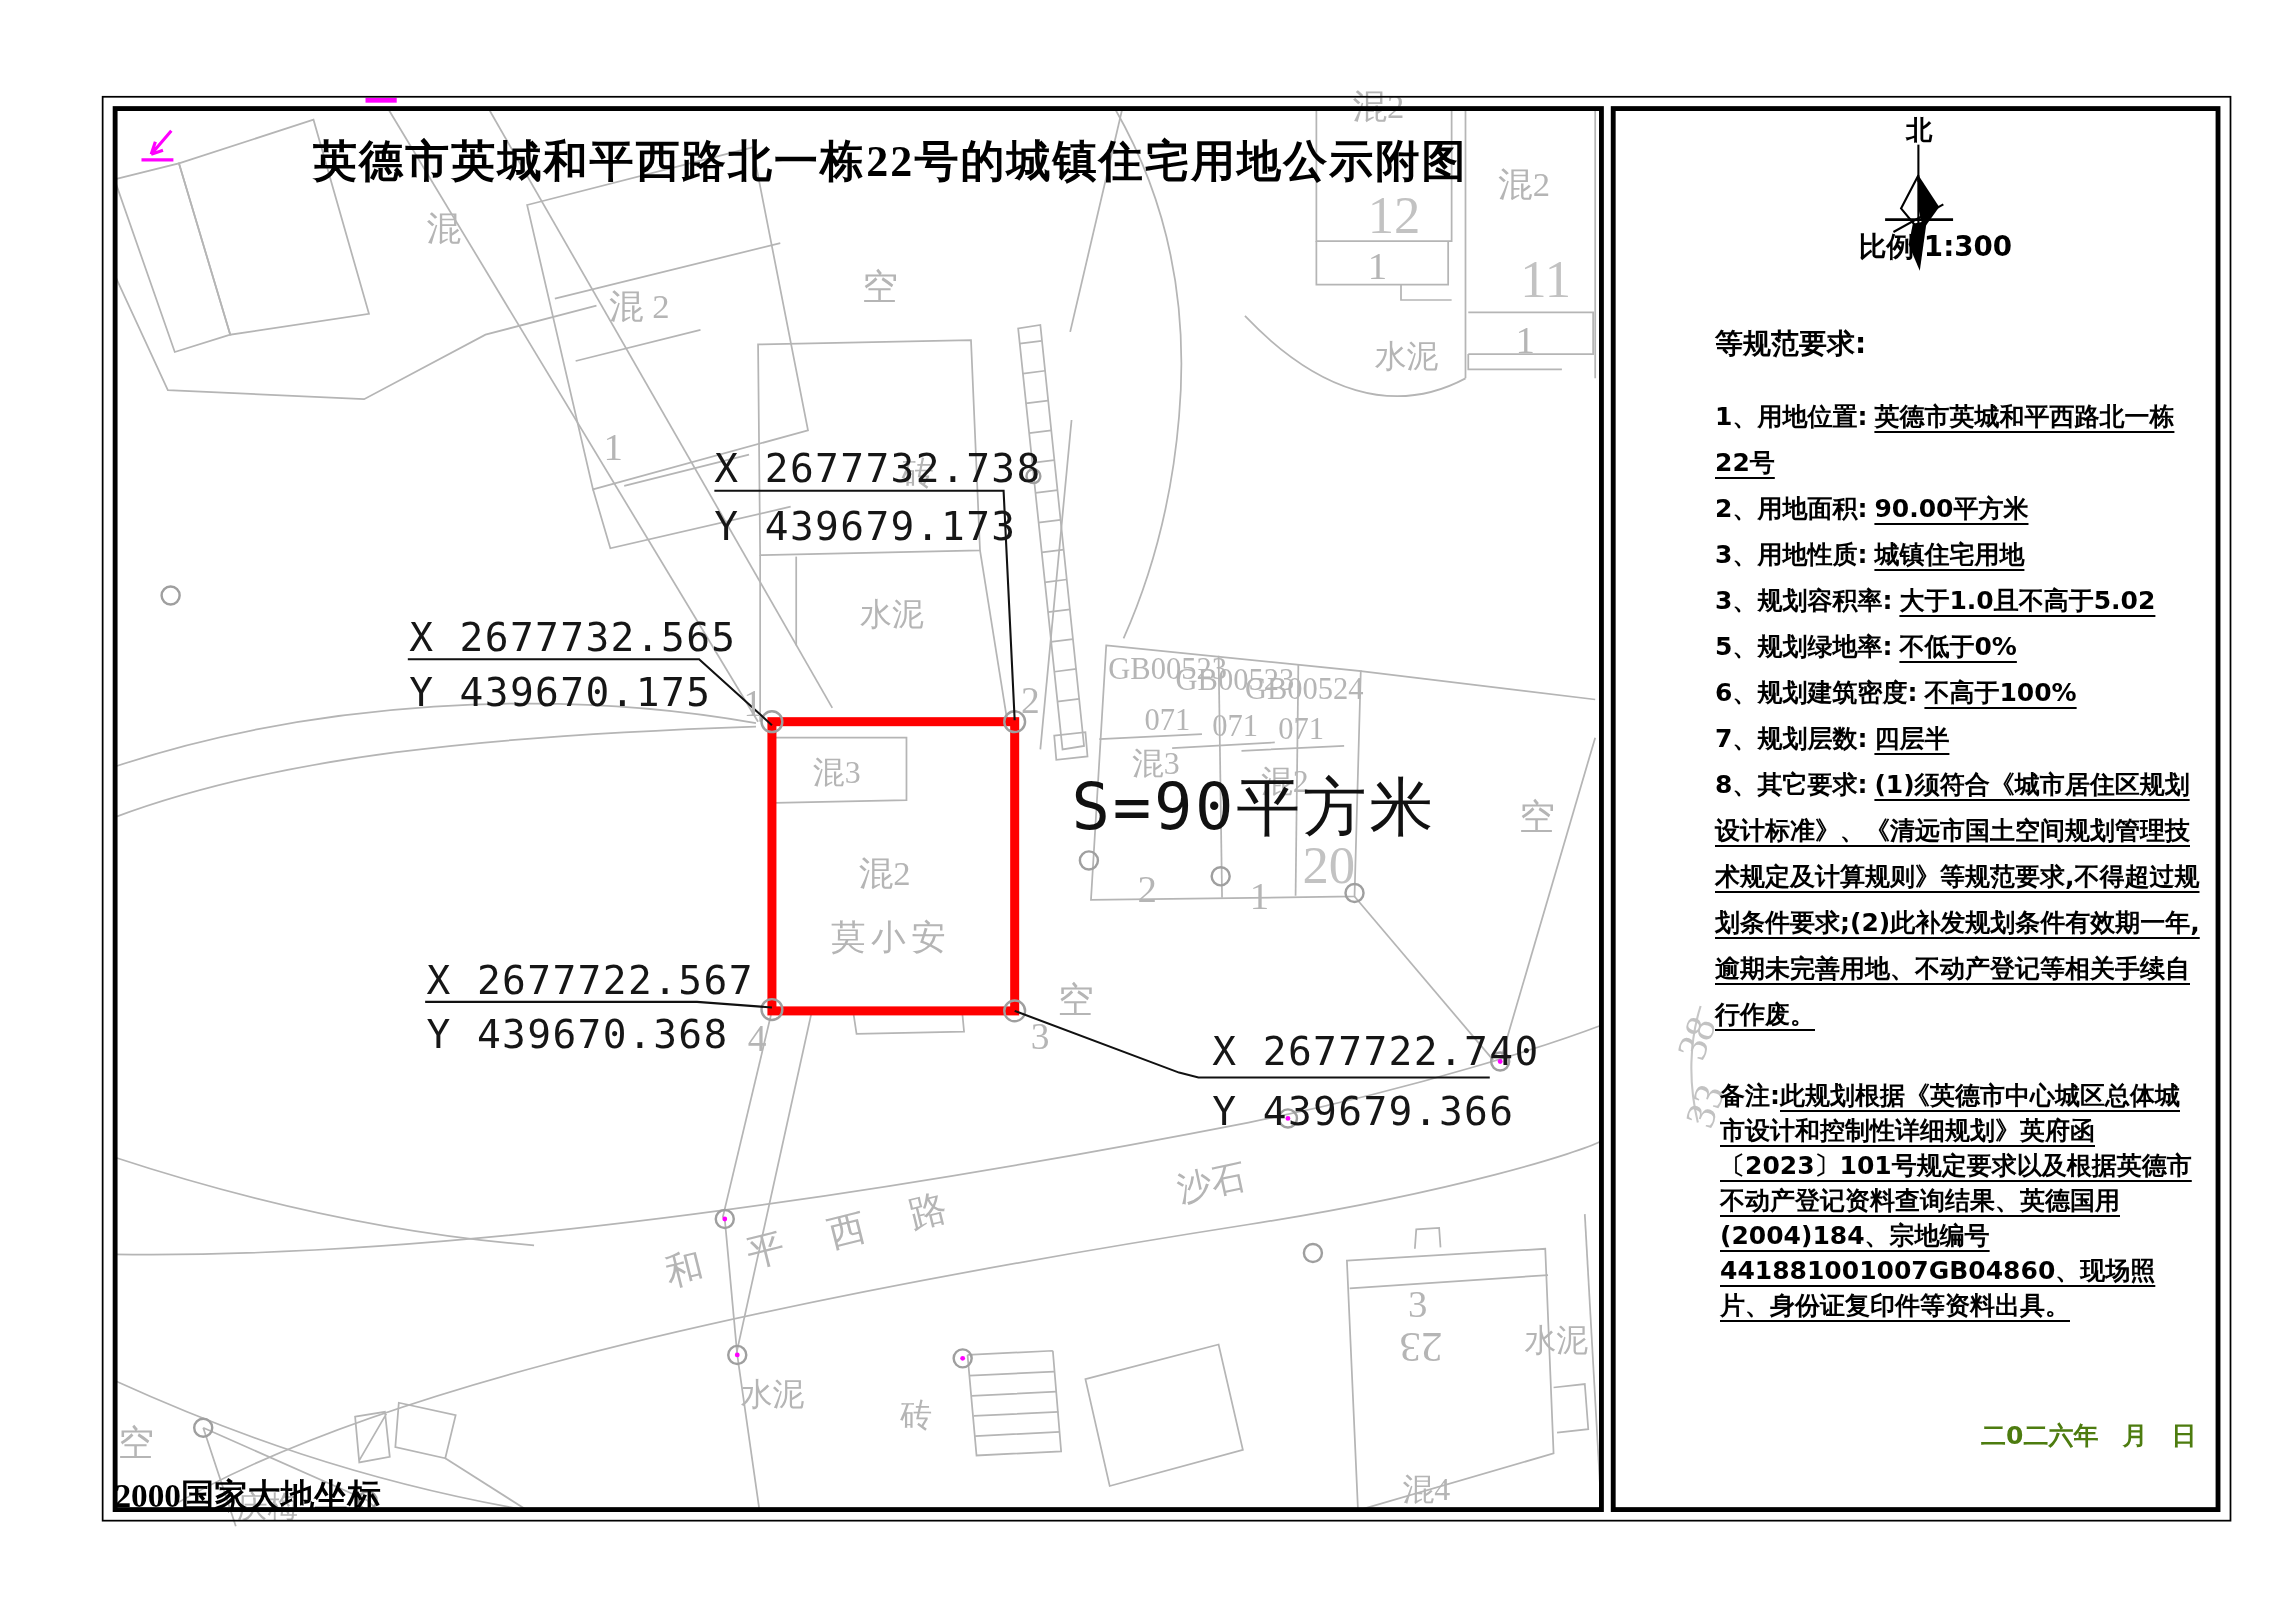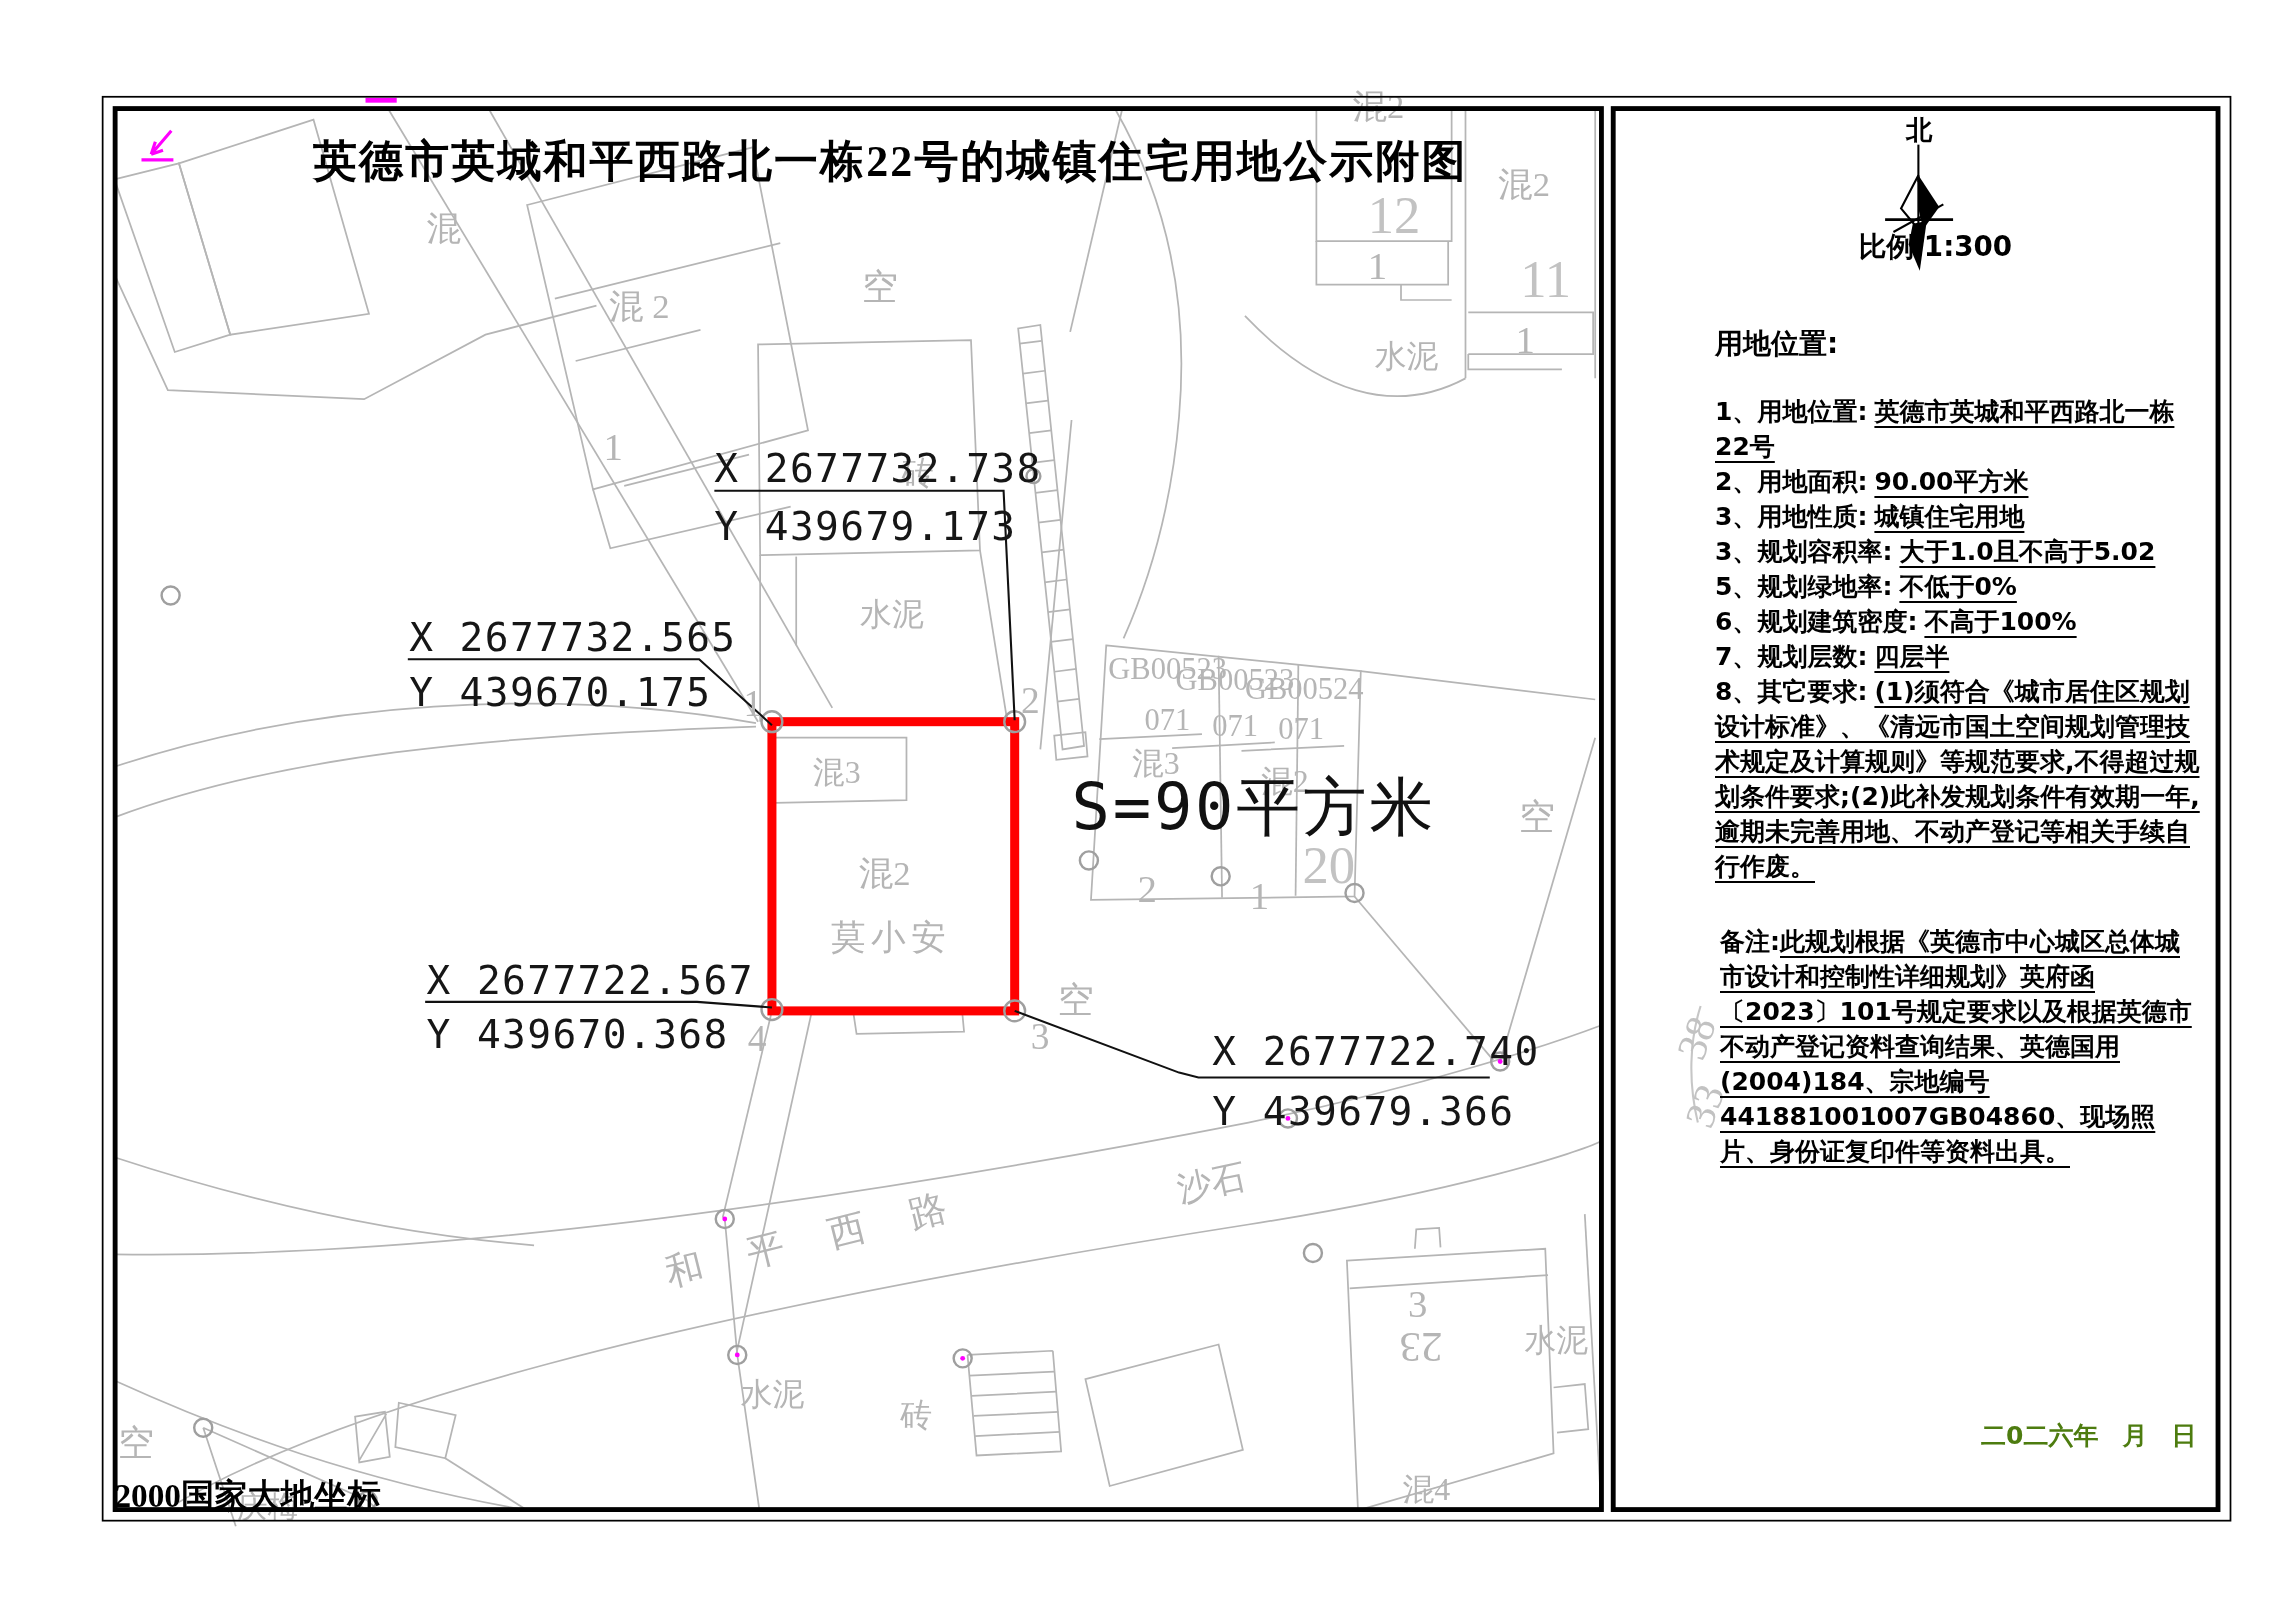--- a/index.html
+++ b/index.html
@@ -14,21 +14,21 @@
   .areat{fill:#111;font-family:"DejaVu Sans Mono","Liberation Mono",monospace;font-size:92px;letter-spacing:4px;}
   .datumt{fill:#000;font-family:"Liberation Serif","DejaVu Serif",serif;font-weight:bold;font-size:48px;}
   .ntext{fill:#000;font-family:"DejaVu Sans","Liberation Sans",sans-serif;font-weight:bold;}
   
   .map-title{position:absolute;left:313px;top:132px;color:#000;font-weight:bold;
              font-family:"Liberation Serif","DejaVu Serif",serif;font-size:44px;letter-spacing:2.1px;white-space:nowrap;}
   
   .panel-body{position:absolute;left:1715px;top:325px;width:494px;color:#000;
               font-family:"DejaVu Sans","Liberation Sans",sans-serif;font-weight:bold;}
   .cond-title{font-size:28px;margin:0 0 30.5px 0;}
-  .cond p{font-size:25px;line-height:35px;margin:0;}
+  .cond p{font-size:25px;line-height:46px;margin:0;}
   .cond .cl{margin-right:7px;}
   .cond u,.note u{text-decoration-thickness:2.1px;text-underline-offset:5.5px;}
   .note{margin-top:40px;}
   .note p{font-size:25px;line-height:35px;margin:5px;}
   .date-line{position:absolute;left:1981px;top:1419px;font-size:25px;font-weight:bold;color:#4d7c0f;
              font-family:"DejaVu Sans","Liberation Sans",sans-serif;word-spacing:15.3px;white-space:nowrap;}
 </style>
 </head>
 <body>
 
@@ -241,21 +241,21 @@
     <polygon points="2758,322 2778,318 2768,390 2752,352" fill="#000"></polygon>
     <line x1="2718" y1="316" x2="2816" y2="316" stroke="#000" stroke-width="4"></line>
     <line x1="2730" y1="334" x2="2802" y2="294" stroke="#000" stroke-width="3"></line>
   </g>
   <text class="ntext" font-size="40" x="2680" y="368">比例  1:300</text>
 </svg>
 
   <div class="map-title">英德市英城和平西路北一栋22号的城镇住宅用地公示附图</div>
 
   <div class="panel-body">
-    <h3 class="cond-title">用地位置:</h3>
+    <h3 class="cond-title">等规范要求:</h3>
     <div class="cond">
       <p><span class="cl">1、用地位置:</span><u>英德市英城和平西路北一栋22号</u></p>
       <p><span class="cl">2、用地面积:</span><u>90.00平方米</u></p>
       <p><span class="cl">3、用地性质:</span><u>城镇住宅用地</u></p>
       <p><span class="cl">3、规划容积率:</span><u>大于1.0且不高于5.02</u></p>
       <p><span class="cl">5、规划绿地率:</span><u>不低于0%</u></p>
       <p><span class="cl">6、规划建筑密度:</span><u>不高于100%</u></p>
       <p><span class="cl">7、规划层数:</span><u>四层半</u></p>
       <p><span class="cl">8、其它要求:</span><u>(1)须符合《城市居住区规划设计标准》、《清远市国土空间规划管理技术规定及计算规则》等规范要求,不得超过规划条件要求;(2)此补发规划条件有效期一年,逾期未完善用地、不动产登记等相关手续自行作废。</u></p>
     </div>

